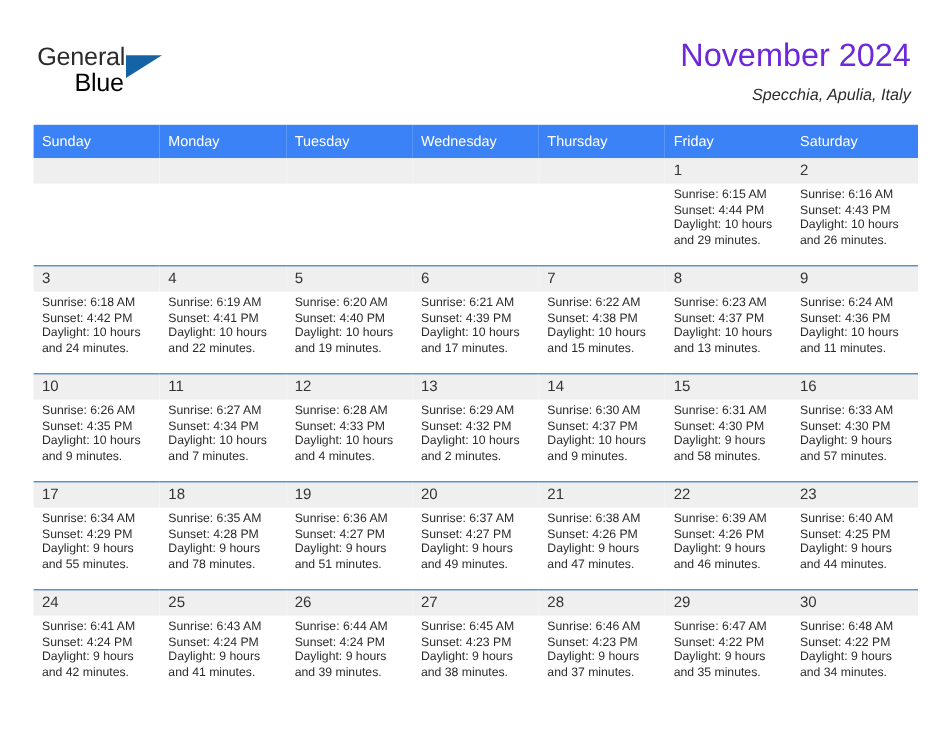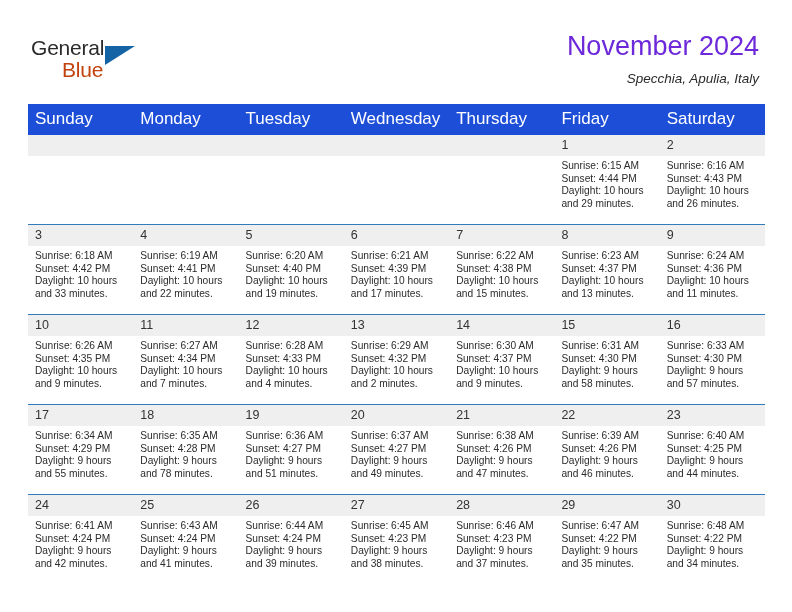--- a/index.html
+++ b/index.html
@@ -46,21 +46,21 @@
     letter-spacing: -0.2px;
     color: #2b2b2b;
     font-family: "Liberation Sans", sans-serif;
   }
   .brand-blue {
     position: absolute;
     left: 31px;
     top: 22px;
     font-size: 21px;
     letter-spacing: -0.2px;
-    color: #c2410c;
+    color: #000000;
     font-family: "Liberation Sans", sans-serif;
   }
   .brand-tri {
     position: absolute;
     left: 74px;
     top: 10px;
     width: 0;
     height: 0;
     border-left: 30px solid #1464a5;
     border-bottom: 19px solid transparent;
@@ -94,23 +94,23 @@
     position: absolute;
     left: 28px;
     top: 104px;
     width: 737px;
     border-collapse: collapse;
     table-layout: fixed;
   }
   .cal col { width: 105.28px; }
 
   .cal thead th {
-    background: #1d4ed8;
+    background: #3b82f6;
     color: #ffffff;
-    font-size: 17px;
+    font-size: 12px;
     font-weight: normal;
     text-align: left;
     padding: 5px 0 6px 7px;
     height: 17px;
     border: none;
   }
 
   .cal tbody td {
     vertical-align: top;
     padding: 0;
@@ -219,21 +219,21 @@
             </div>
           </td>
         </tr>
         <tr>
           <td>
             <span class="daynum">3</span>
             <div class="info">
               <div>Sunrise: 6:18 AM</div>
               <div>Sunset: 4:42 PM</div>
               <div>Daylight: 10 hours</div>
-              <div>and 33 minutes.</div>
+              <div>and 24 minutes.</div>
             </div>
           </td>
           <td>
             <span class="daynum">4</span>
             <div class="info">
               <div>Sunrise: 6:19 AM</div>
               <div>Sunset: 4:41 PM</div>
               <div>Daylight: 10 hours</div>
               <div>and 22 minutes.</div>
             </div>

